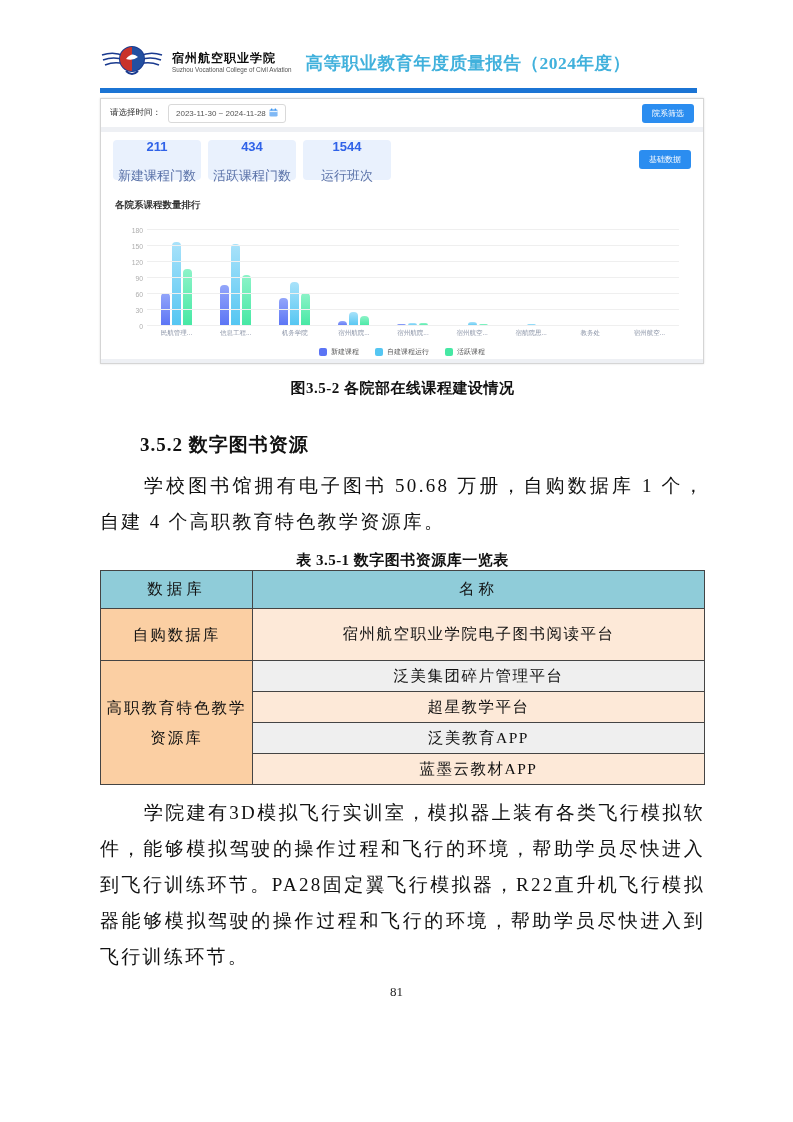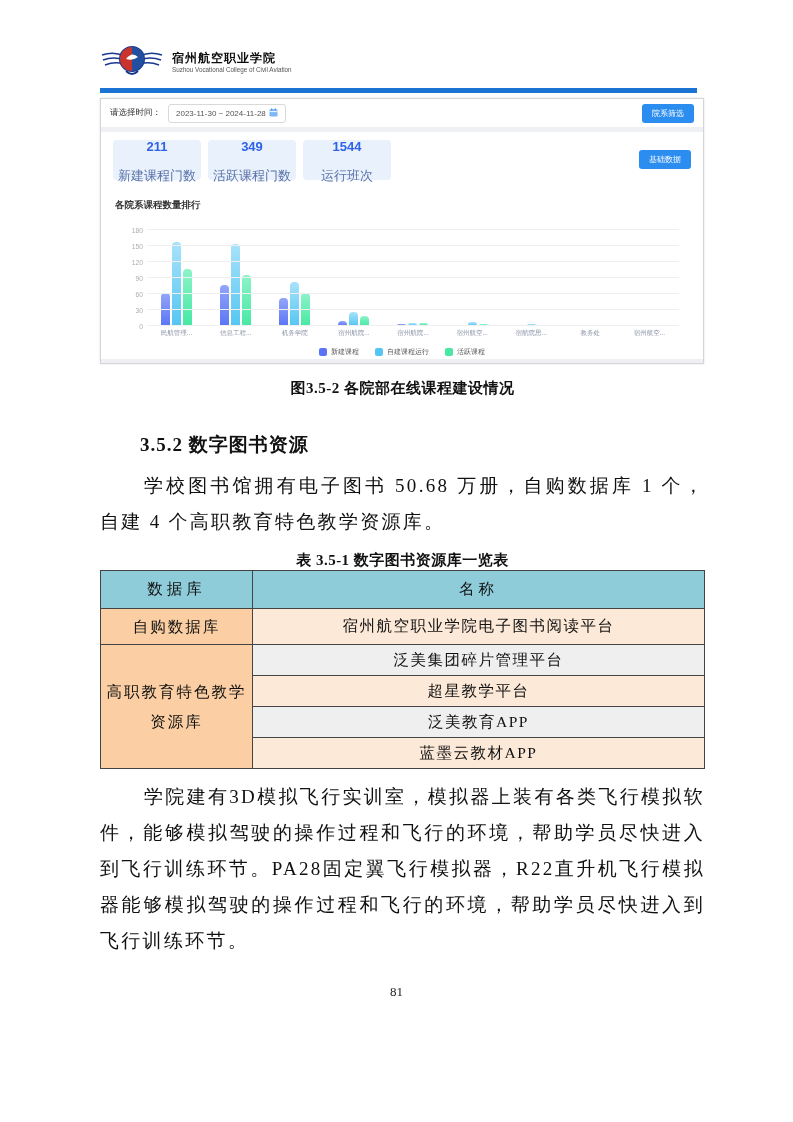--- a/index.html
+++ b/index.html
@@ -53,21 +53,21 @@
   .body-para { font-size:19px; line-height:36px; letter-spacing:2.3px; text-align:justify; margin-top:10px; text-indent:44px; }
   .tbl-caption { text-align:center; font-weight:bold; font-size:15px; margin-top:11px; letter-spacing:0.5px; }
 
   
   table.res { border-collapse:collapse; width:605px; font-size:15.5px; }
   table.res th, table.res td { border:1px solid #444; text-align:center; padding:0 4px; }
   table.res th { background:#8fccd9; height:38px; font-weight:normal; letter-spacing:4px; }
   th.col-db { width:152px; }
   td.cat { background:#fbcfa3; letter-spacing:2px; line-height:1.9; padding:0 12px; }
   td.item { height:31px; letter-spacing:1.5px; }
-  tr.first-item td.item { height:36px; }
+  tr.first-item td.item { height:52px; }
   td.row-peach { background:#fde9d8; }
   td.row-gray  { background:#efefef; }
 
   .page-num { position:absolute; left:0; width:793px; top:984px; text-align:center; font-size:13px; color:#222; }
 </style>
 </head>
 <body>
 
 <div class="page">
   <div class="content">
@@ -89,20 +89,21 @@
             <path d="M32 6 A12 12 0 0 1 32 30 Z" fill="#234fa0"></path>
             <path d="M26 18 Q32 10 38 16 Q33 20 26 18" fill="#fff"></path>
             <path d="M26 30 Q32 36 38 30" stroke="#1a3a8f" stroke-width="2" fill="none"></path>
           </svg>
         </span>
         <div class="school-names">
           <div class="school-name">宿州航空职业学院</div>
           <div class="school-name-en">Suzhou Vocational College of Civil Aviation</div>
         </div>
       </div>
+      <div class="report-title">高等职业教育年度质量报告（2024年度）</div>
     </div>
     <div class="hdr-rule"></div>
 
     <div class="shot">
       <div class="filter-bar">
         <span class="filter-label">请选择时间：</span>
         <span class="date-input">
           <span>2023-11-30 ~ 2024-11-28</span>
           <span>
             <svg width="9" height="9" viewBox="0 0 10 10">
@@ -116,21 +117,21 @@
         <button class="btn">院系筛选</button>
       </div>
 
       <div class="panel-stats">
         <div class="stat-cards">
             <div class="stat-card">
               <div class="stat-value">211</div>
               <div class="stat-label">新建课程门数</div>
             </div>
             <div class="stat-card">
-              <div class="stat-value">349</div>
+              <div class="stat-value">434</div>
               <div class="stat-label">活跃课程门数</div>
             </div>
             <div class="stat-card">
               <div class="stat-value">1544</div>
               <div class="stat-label">运行班次</div>
             </div>
           </div>
         <button class="btn">基础数据</button>
       </div>
 

